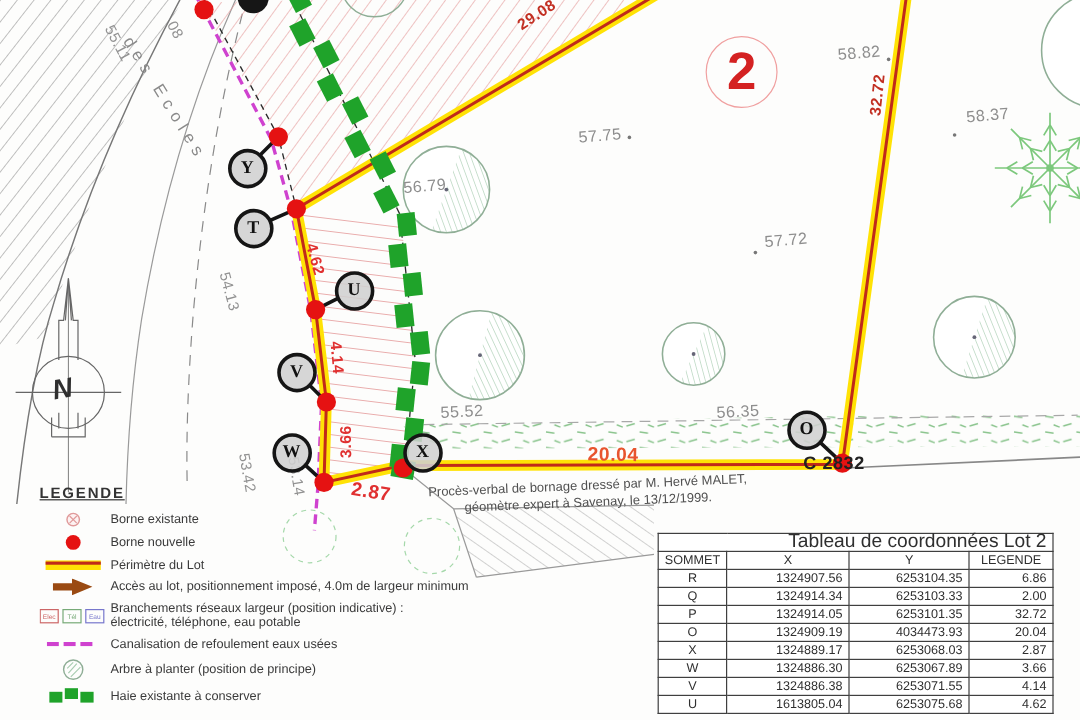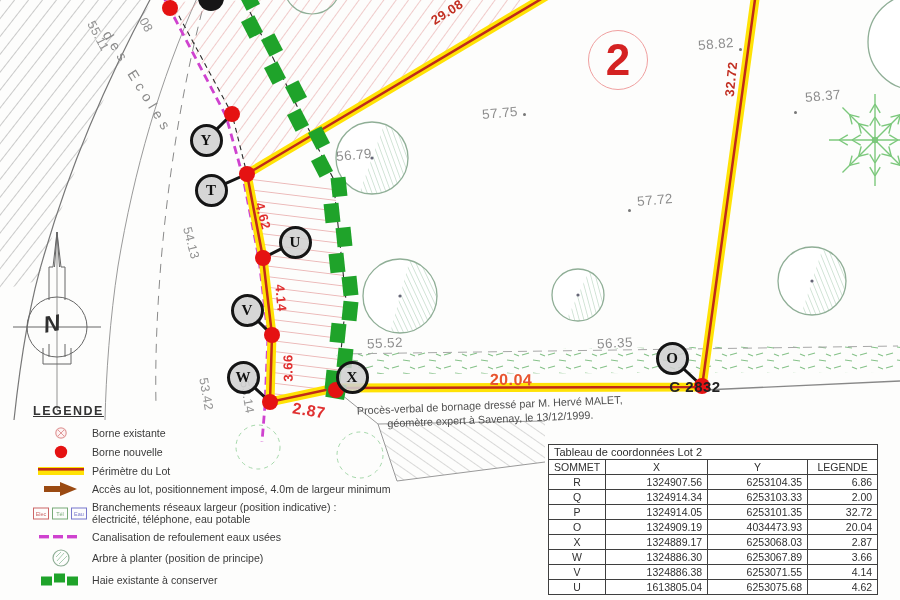--- a/index.html
+++ b/index.html
@@ -32,21 +32,21 @@
   .legend{position:absolute;left:30px;top:404px;width:430px;font-size:10.6px;color:#3a3a3a;}
   .legend-title{font-size:12.5px;font-weight:600;letter-spacing:1.5px;text-decoration:underline;
         color:#333;margin:0 0 8px 3px;}
   .legend-row{display:flex;align-items:center;margin-bottom:5px;min-height:13px;}
   .legend-sym{width:62px;flex:none;display:flex;justify-content:center;align-items:center;}
   .legend-text{white-space:pre-line;line-height:12px;}
   
   .coord-wrap{position:absolute;left:548px;top:444px;}
   table.coord{border-collapse:collapse;font-size:10.5px;color:#2f2f2f;background:#fff;}
   table.coord td{border:1px solid #3f3f3f;height:12px;line-height:12px;padding:1px 5px;}
-  td.t-title{text-align:left;font-size:11px;}
+  td.t-title{text-align:right;font-size:16px;}
   td.t-head{text-align:center;}
   td.c-som{text-align:center;}
   td.c-num{text-align:right;}
 </style>
 </head>
 <body>
 
 <div class="canvas">
 
   <svg class="base" width="900" height="600" viewBox="0 0 900 600">

